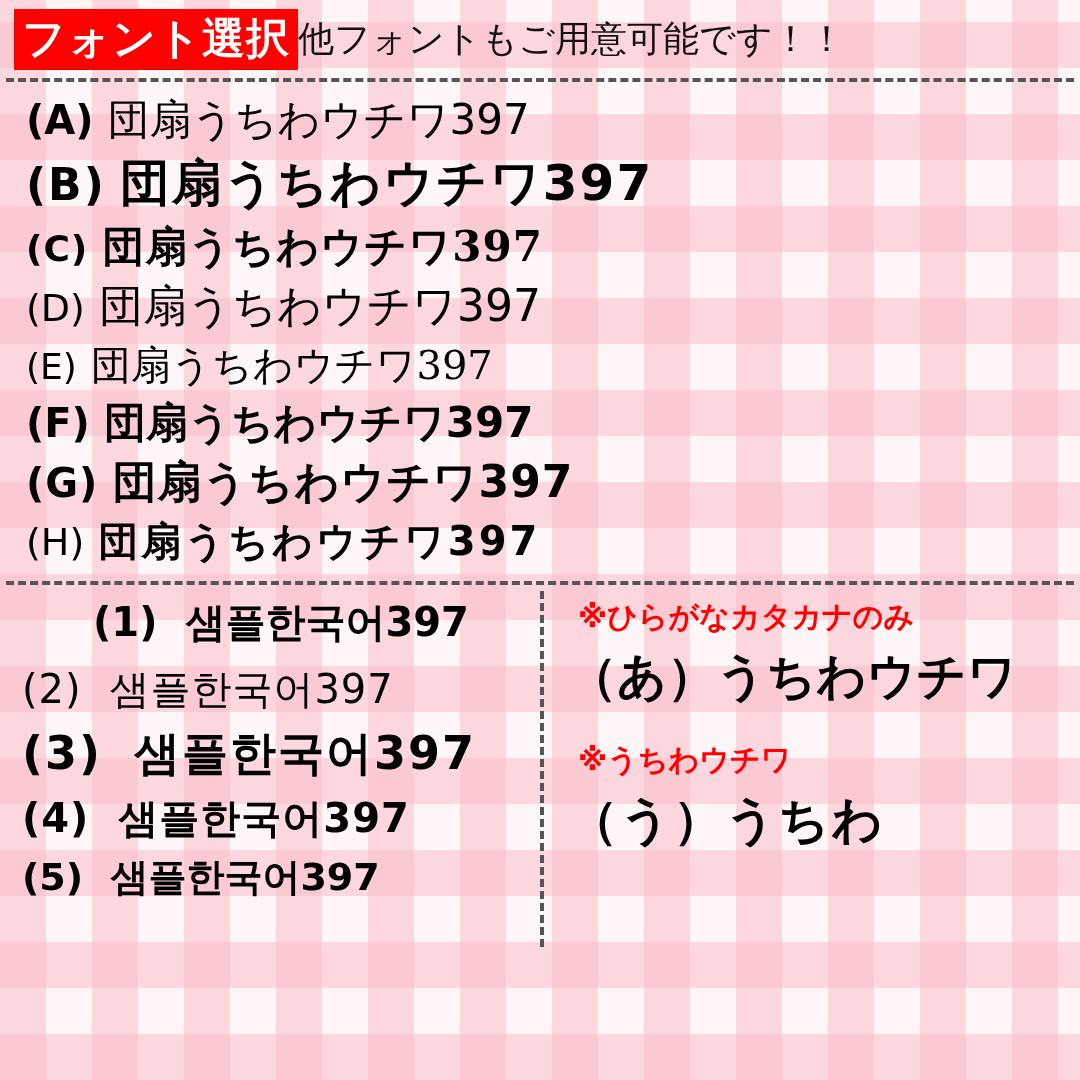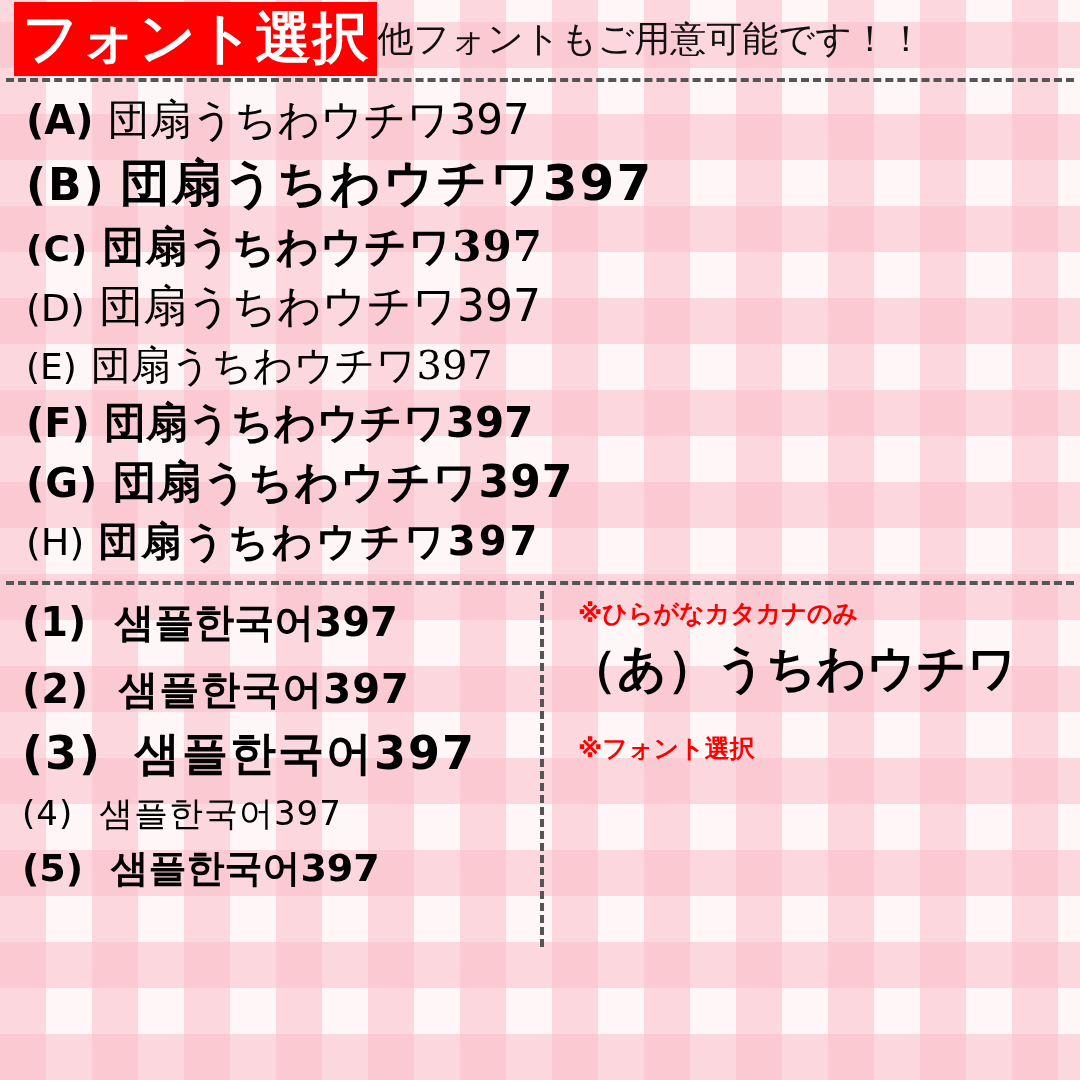--- a/index.html
+++ b/index.html
@@ -37,21 +37,21 @@
     display: flex;
     align-items: center;
     padding: 14px 0 10px 14px;
     height: 74px;
     box-sizing: border-box;
   }
   .header-badge {
     background: #ff0000;
     color: #ffffff;
     font-weight: bold;
-    font-size: 56px;
+    font-size: 43px;
     line-height: 1;
     padding: 8px 8px 10px 8px;
     letter-spacing: 1px;
     white-space: nowrap;
     font-family: "DejaVu Sans", sans-serif;
   }
   .header-note {
     color: #111111;
     font-size: 36px;
     font-weight: 500;
@@ -126,30 +126,30 @@
     padding: 8px 0 0 24px;
     box-sizing: border-box;
   }
 
   .ko-row {
     white-space: nowrap;
     color: #000000;
     margin-bottom: 6px;
     font-family: "DejaVu Sans", sans-serif;
   }
-  .k-1 { font-size: 40px; font-weight: bold; }
-  .k-2 { font-size: 40px; font-weight: bold; letter-spacing: 1px; margin-top: 12px; }
+  .k-1 { font-size: 40px; font-weight: bold; text-align: center; }
+  .k-2 { font-size: 40px; font-weight: normal; letter-spacing: 1px; margin-top: 12px; }
   .k-3 { font-size: 46px; font-weight: bold; letter-spacing: 2px; }
-  .k-4 { font-size: 34px; font-weight: normal; letter-spacing: 1px; }
+  .k-4 { font-size: 40px; font-weight: bold; letter-spacing: 1px; }
   .k-5 { font-size: 38px; font-weight: 700; }
 
   .note-red {
     color: #ff0000;
     font-weight: bold;
-    font-size: 25px;
+    font-size: 30px;
     margin: 2px 0 6px 10px;
     white-space: nowrap;
     font-family: "DejaVu Sans", sans-serif;
   }
   .kana-row {
     font-size: 49px;
     font-weight: bold;
     color: #000000;
     white-space: nowrap;
     margin-bottom: 8px;
@@ -254,19 +254,22 @@
     <div class="bottom-right">
       <div class="note-red">※ひらがなカタカナのみ</div>
 
       <div class="kana-row">
         <span>（あ）</span><span>うちわウチワ</span>
       </div>
 
 
       <div class="spacer-sm"></div>
 
-      <div class="note-red">※フォント選択</div>
-
+      <div class="note-red">※うちわウチワ</div>
+
+      <div class="kana-big">
+        <span>（う）</span><span>うちわ</span>
+      </div>
     </div>
 
   </div>
 
 </div>
 
 </body></html>

